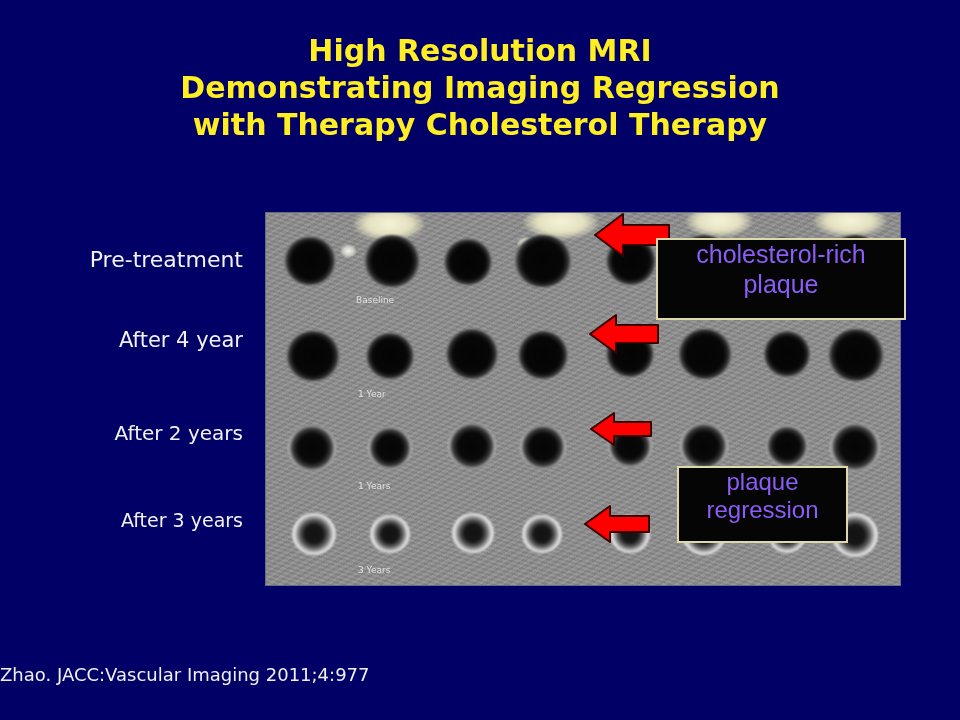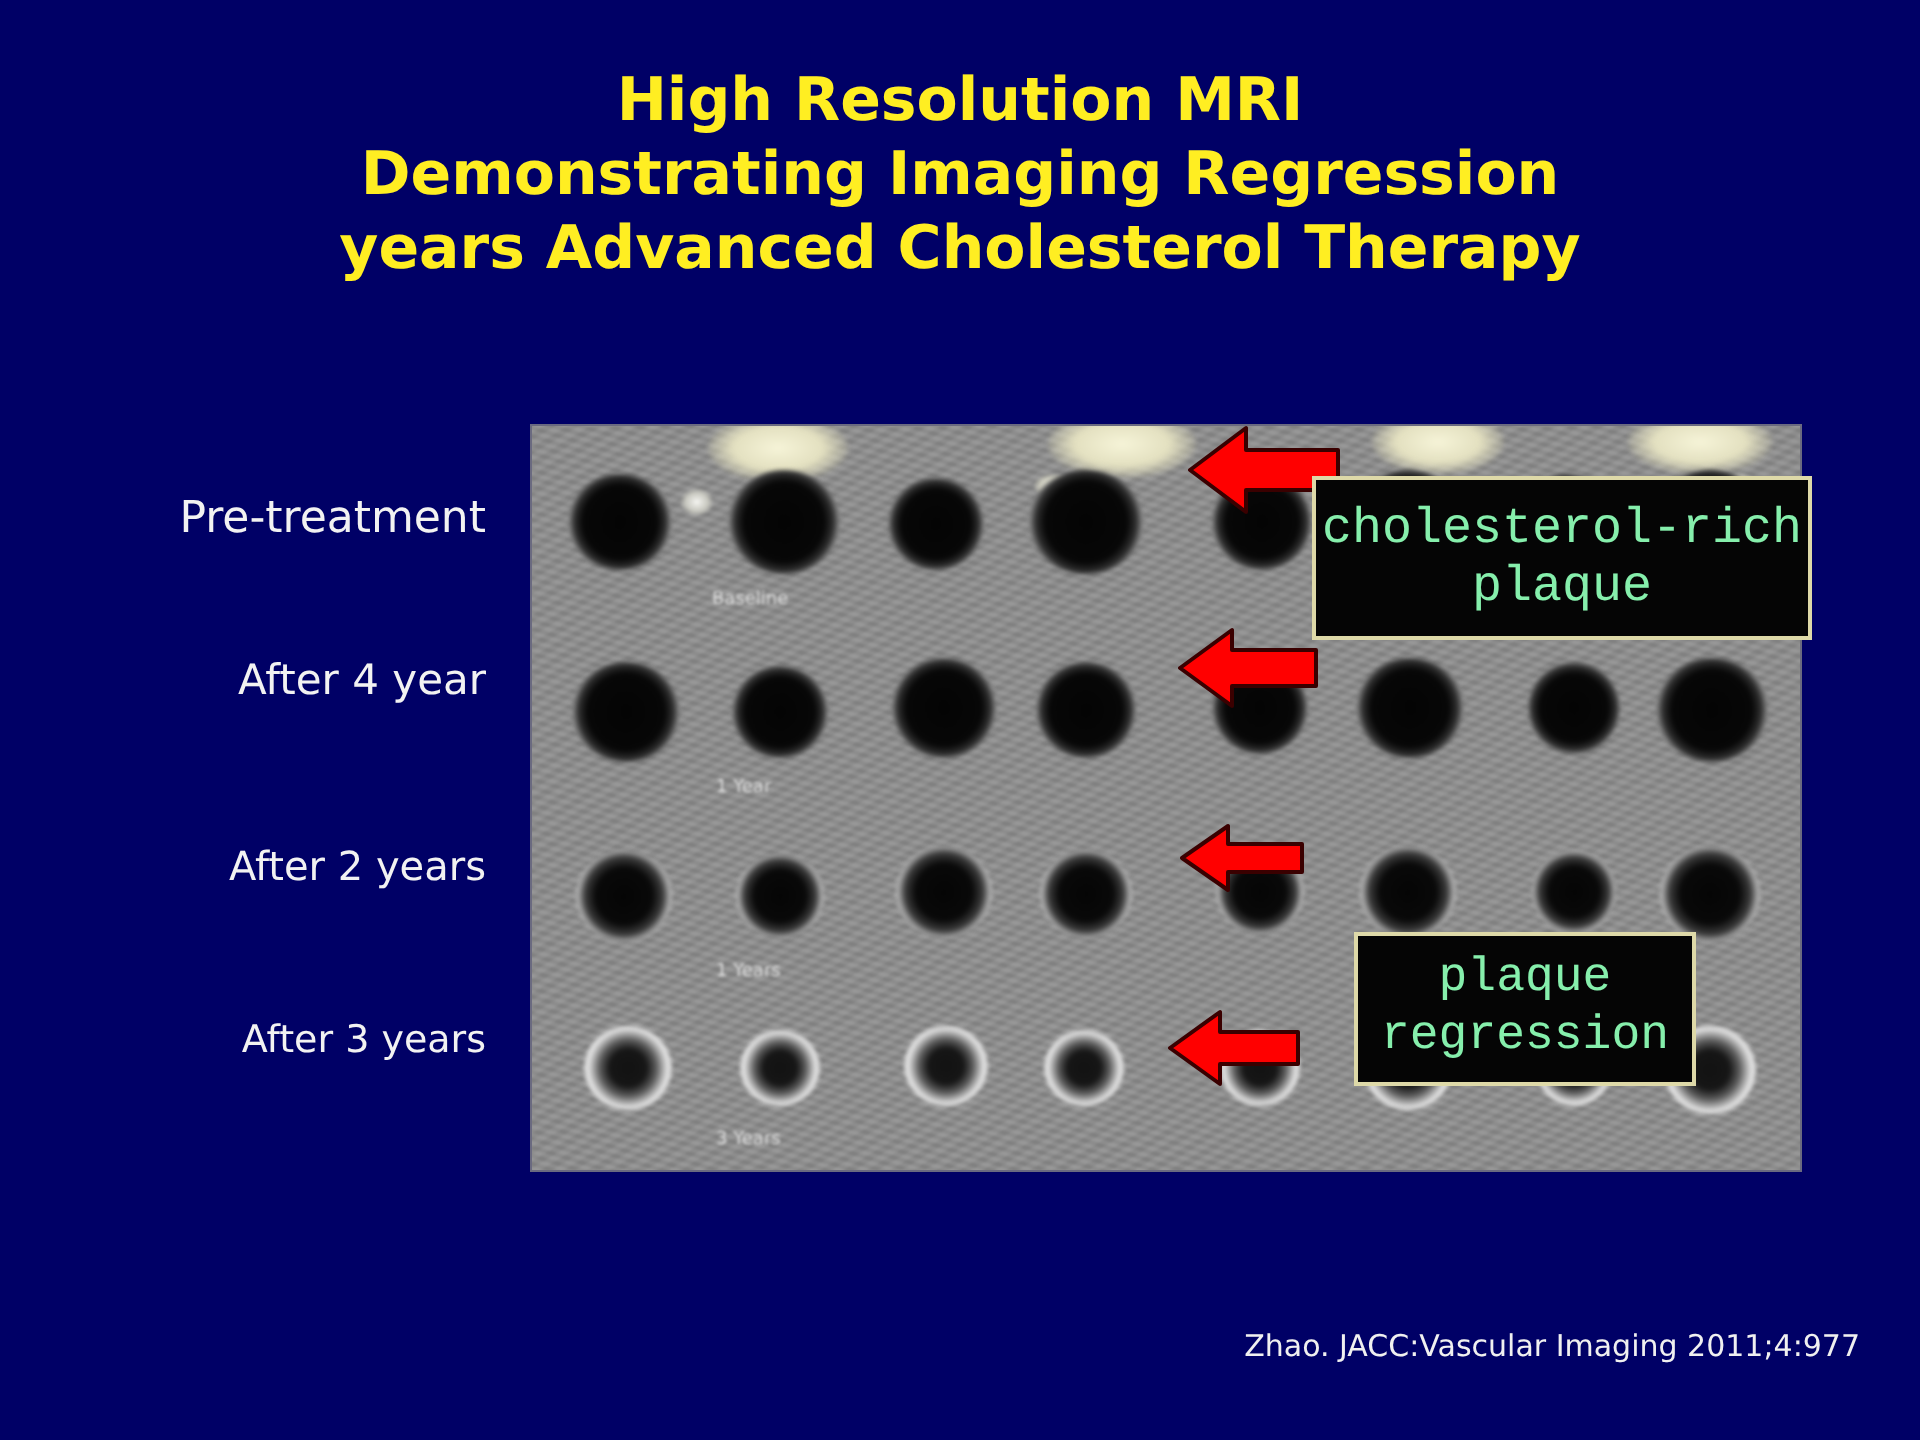--- a/index.html
+++ b/index.html
@@ -106,53 +106,52 @@
 
   
   .arrow { position: absolute; }
   .arrow svg { display: block; }
 
   
   .callout {
     position: absolute;
     background: #050505;
     border: 2px solid #ded9a8;
-    color: #86efac;
+    color: #8b5cf6;
     text-align: center;
-    font-family: Liberation Mono, monospace;
+    font-family: Liberation Sans, sans-serif;
     display: flex;
-    align-items: center;
+    align-items: flex-start;
     justify-content: center;
     line-height: 1.18;
   }
   #callout-0 { left: 656px; top: 238px; width: 246px; height: 78px; font-size: 25px; }
   #callout-1 { left: 677px; top: 466px; width: 167px; height: 73px; font-size: 24px; }
 
   
   #citation {
     position: absolute;
     left: 0;
     top: 664px;
     width: 930px;
-    text-align: right;
     color: #f0f0f0;
     font-family: "DejaVu Sans", sans-serif;
-    font-size: 15px;
+    font-size: 18px;
     white-space: nowrap;
   }
 </style>
 </head>
 <body>
 
 <div id="slide">
 
   <div id="title">
     <span class="tline">High Resolution MRI</span>
     <span class="tline">Demonstrating Imaging Regression</span>
-    <span class="tline">years Advanced Cholesterol Therapy</span>
+    <span class="tline">with Therapy Cholesterol Therapy</span>
   </div>
 
   <div class="stage-label" id="label-0">Pre-treatment</div>
   <div class="stage-label" id="label-1">After 4 year</div>
   <div class="stage-label" id="label-2">After 2 years</div>
   <div class="stage-label" id="label-3">After 3 years</div>
 
   <div id="mri">
     <div class="noise"></div>
 

